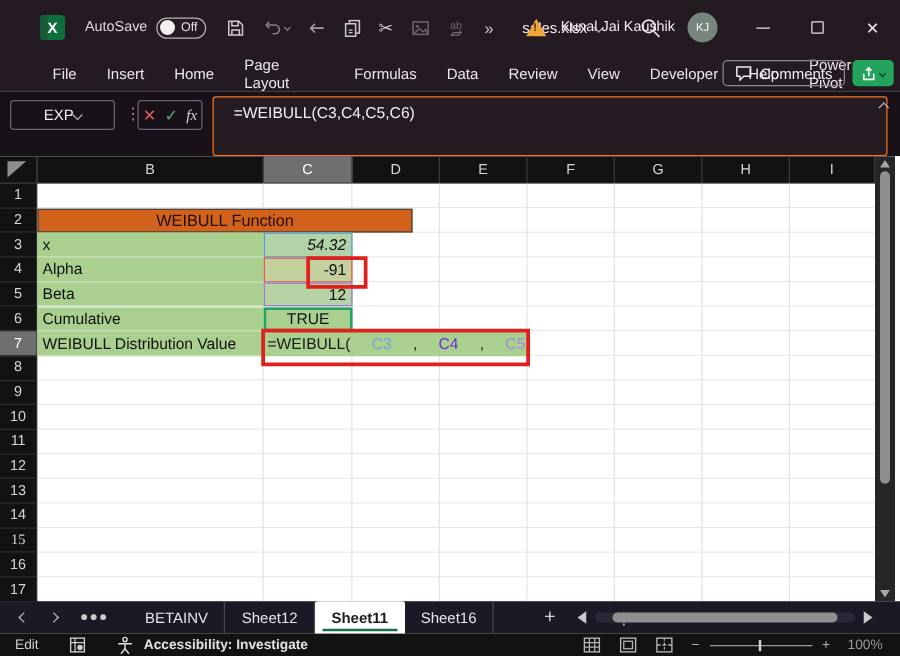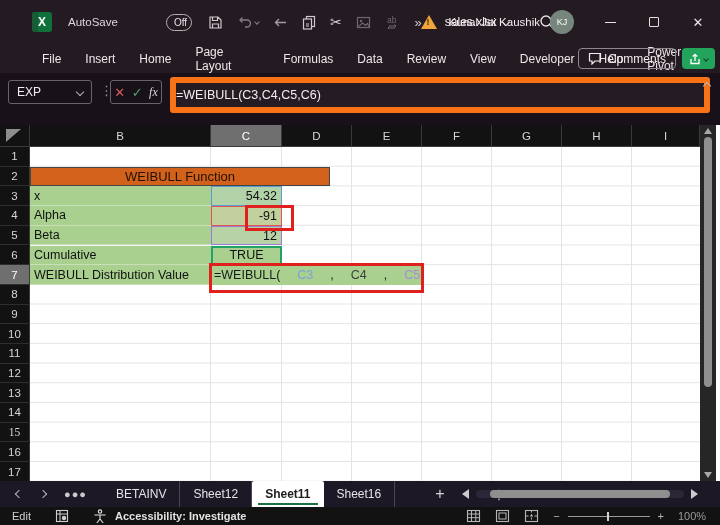--- a/index.html
+++ b/index.html
@@ -6,21 +6,21 @@
   html,body { width:720px; height:525px; overflow:hidden; }
   body { font-family:"Liberation Sans", sans-serif; background:#000; }
   #app { position:relative; width:720px; height:525px; background:#fff; overflow:hidden; }
 
   
   .titlebar { position:absolute; left:0; top:0; width:720px; height:44px; background:#241a22; display:flex; align-items:center; color:#ddd7dc; }
   .xl-icon { width:20px; height:20px; margin-left:32px; background:#0f703b; border-radius:3px; position:relative; display:flex; align-items:center; justify-content:center; color:#fff; font-size:12px; font-weight:bold; }
   .xl-icon::before { content:""; position:absolute; left:0; top:0; bottom:0; width:6px; background:#185c37; border-radius:3px 0 0 3px; }
   .xl-icon span { position:relative; }
   .autosave { display:flex; align-items:center; margin-left:16px; gap:7px; font-size:11.5px; }
-  .toggle { width:26px; height:17px; border:1px solid #b7b1b6; border-radius:9px; display:flex; align-items:center; padding:0 5px 0 2px; gap:5px;margin-left:41px; }
+  .toggle { width:40px; height:17px; border:1px solid #b7b1b6; border-radius:9px; display:flex; align-items:center; padding:0 5px 0 2px; gap:5px; }
   .knob { width:12px; height:12px; background:#f2eef1; border-radius:50%; }
   .toggle .state { font-size:10px; color:#e8e2e7; }
   .qat { display:flex; align-items:center; gap:14px; margin-left:16px; }
   .qat svg { display:block; }
   .chev { display:inline-block; width:6px; height:6px; border-right:1.4px solid #b9b3b8; border-bottom:1.4px solid #b9b3b8; }
   .chev.down { transform:rotate(45deg); }
   .chev.up { transform:rotate(-135deg); }
   .chev.left { transform:rotate(135deg); }
   .chev.right { transform:rotate(-45deg); }
   .chev.small { width:4px; height:4px; }
@@ -39,47 +39,47 @@
   
   .menubar { position:absolute; left:0; top:44px; width:720px; height:29px; background:#241a22; display:flex; align-items:center; }
   .menu-items { display:flex; align-items:center; margin-left:30px; }
   .menu-item { color:#ece7eb; font-size:12px; padding:0 12px; cursor:default; }
   .comments-btn { position:absolute; right:44px; top:4px; height:21px; border:1px solid #8d8790; border-radius:4px; display:flex; align-items:center; gap:6px; padding:0 9px; color:#f0ebef; font-size:12px; }
   .share-btn { position:absolute; right:5px; top:4px; width:33px; height:21px; background:#23a45c; border-radius:4px; display:flex; align-items:center; justify-content:center; gap:3px; }
   .share-btn .chev { border-color:#0c3c20; }
 
   
   .formulabar { position:absolute; left:0; top:73px; width:720px; height:52px; background:#191119; }
-  .namebox { position:absolute; left:8px; top:7px; width:84px; height:24px; border:1px solid #6b636a; border-radius:3px; display:flex; align-items:center; justify-content:space-between; padding:0 8px; color:#f0ebef; font-size:12px; }
+  .namebox { position:absolute; left:8px; top:7px; width:84px; height:24px; border:1px solid #6b636a; border-radius:3px; display:flex; align-items:center; justify-content:center; padding:0 8px; color:#f0ebef; font-size:12px; }
   .fb-dots { position:absolute; left:100px; top:10px; color:#9a939a; font-size:13px; }
   .fb-btns { position:absolute; left:110px; top:7px; width:52px; height:24px; border:1px solid #6b636a; border-radius:3px; display:flex; align-items:center; justify-content:space-around; }
   .fb-x { color:#d85c55; font-size:13px; }
   .fb-check { color:#4fa56d; font-size:13px; }
   .fb-fx { color:#ddd7dc; font-size:12px; font-style:italic; font-family:"Liberation Serif", serif; }
-  .fb-input { position:absolute; left:170px; top:4px; width:540px; height:36px; background:#241b23; border:6px solid #f97316; border-radius:3px; color:#f2edf1; font-size:12.5px; padding:5px 0; }
+  .fb-input { position:absolute; left:170px; top:4px; width:540px; height:48px; background:#241b23; border:1px solid #f97316; border-radius:3px; color:#f2edf1; font-size:12.5px; padding:5px 16px; }
   .fb-collapse { position:absolute; right:10px; top:10px; }
 
   
   .grid { position:absolute; left:0; top:125px; width:720px; height:356px; background:#ffffff; }
   .corner { position:absolute; left:0; top:0; width:30px; height:22px; background:#121212; border-right:1px solid #3a3a3a; border-bottom:1px solid #3a3a3a; }
   .corner::after { content:""; position:absolute; left:6px; top:4px; border-top:13px solid #8d8d8d; border-right:15px solid transparent; }
   .colheads { position:absolute; left:30px; top:0; width:670px; height:22px; display:flex; background:#121212; }
   .col-h { height:22px; border-right:1px solid #3a3a3a; border-bottom:1px solid #3a3a3a; color:#d6d6d6; font-size:11.5px; display:flex; align-items:center; justify-content:center; }
   .col-h.sel { background:#6f6f6f; color:#fff; }
   .rowheads { position:absolute; left:0; top:22px; width:30px; height:334px; background:#121212; }
   .row-h { position:absolute; left:0; width:30px; border-bottom:1px solid #2e2e2e; border-right:1px solid #3a3a3a; color:#d6d6d6; font-size:11.5px; display:flex; align-items:center; justify-content:center; }
   .row-h.sel { background:#6f6f6f; color:#fff; }
   .cells { position:absolute; left:30px; top:22px; width:670px; height:334px; background:#fff;
            background-image:linear-gradient(#e4e4e4 1px, transparent 1px); background-size:100% 19.7px; background-position:0 -1px; }
   .vline { position:absolute; top:0; width:1px; height:334px; background:#e4e4e4; }
   .cell { position:absolute; font-size:12.5px; color:#111; display:flex; align-items:center; overflow:hidden; }
   .cell-title { background:#d2611c; color:#201100; justify-content:center; border:1px solid #454545; font-size:13px; }
   .cell-label { background:#a9d08e; border-bottom:1px solid #c9dfb8; padding-left:4px; }
   .cell-val { justify-content:flex-end; padding-right:4px; }
-  .cv-c3 { background:#b2d2a8; border:1px solid #5b9bd5; }
+  .cv-c3 { background:#b2d2a8; border:1px solid #5b9bd5;font-style:italic; }
   .cv-c4 { background:#c2d09e; border:1px solid #e2574d; }
   .cv-c5 { background:#b7d2a4; border:1px solid #9b7bd4; }
   .cv-c6 { background:#a9d08e; border:2px solid #21a366; justify-content:center; padding:0; }
   .formula-strip { background:#a9d08e; padding-left:3px; white-space:nowrap; font-size:12.5px; }
   .cursor-bar { display:inline-block; width:1px; height:13px; background:#000; margin-left:1px; }
   .redbox { position:absolute; border:3px solid #e0201c; background:transparent; pointer-events:auto; }
 
   
   .vscroll { position:absolute; left:700px; top:125px; width:16px; height:356px; background:#262626; }
   .vthumb { position:absolute; left:4px; top:12px; width:8px; height:250px; background:#8f8f8f; border-radius:4px; }
@@ -274,21 +274,21 @@
         <div class="cell cell-val cv-c4" style="top: 59.1px; left: 181px; width: 71px; height: 19.7px;">-91</div>
         <div class="cell cell-label" style="top: 78.8px; left: 0px; width: 181px; height: 19.7px;">Beta</div>
         <div class="cell cell-val cv-c5" style="top: 78.8px; left: 181px; width: 71px; height: 19.7px;">12</div>
         <div class="cell cell-label" style="top: 98.5px; left: 0px; width: 181px; height: 19.7px;">Cumulative</div>
         <div class="cell cell-val cv-c6" style="top: 98.5px; left: 181px; width: 71px; height: 19.7px;">TRUE</div>
         <div class="cell cell-label" style="top: 118.2px; left: 0px; width: 181px; height: 19.7px;">WEIBULL Distribution Value</div>
         <div class="cell formula-strip" style="top: 118.2px; left: 181px; width: 211px; height: 19.7px; gap: 17px;">
           <span style="color: rgb(26, 26, 26);">=WEIBULL(</span>
           <span style="color: rgb(123, 162, 220);">C3</span>
           <span style="color: rgb(26, 26, 26);">,</span>
-          <span style="color: #404040;">C4</span>
+          <span style="color: #6d28d9;">C4</span>
           <span style="color: rgb(26, 26, 26);">,</span>
           <span style="color: rgb(167, 139, 217);">C5</span>
           <span style="color: rgb(26, 26, 26);">,</span>
           <span style="color: #a21caf;">C6</span>
           <span style="color: rgb(26, 26, 26);">)</span>
           <span class="cursor-bar"></span>
         </div>
         <div class="redbox" style="left: 215px; top: 57.5px; width: 49px; height: 26px;"></div>
         <div class="redbox" style="left: 179px; top: 115.5px; width: 215px; height: 30px;"></div>
       </div>

